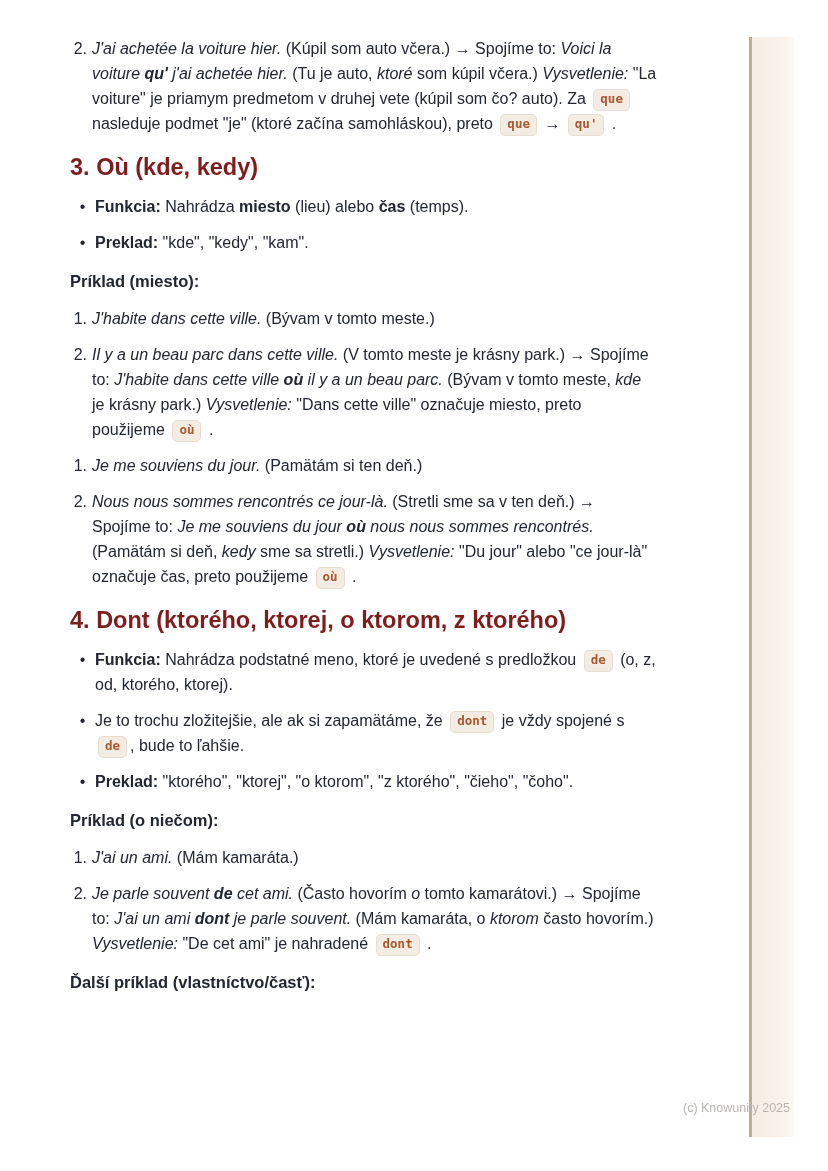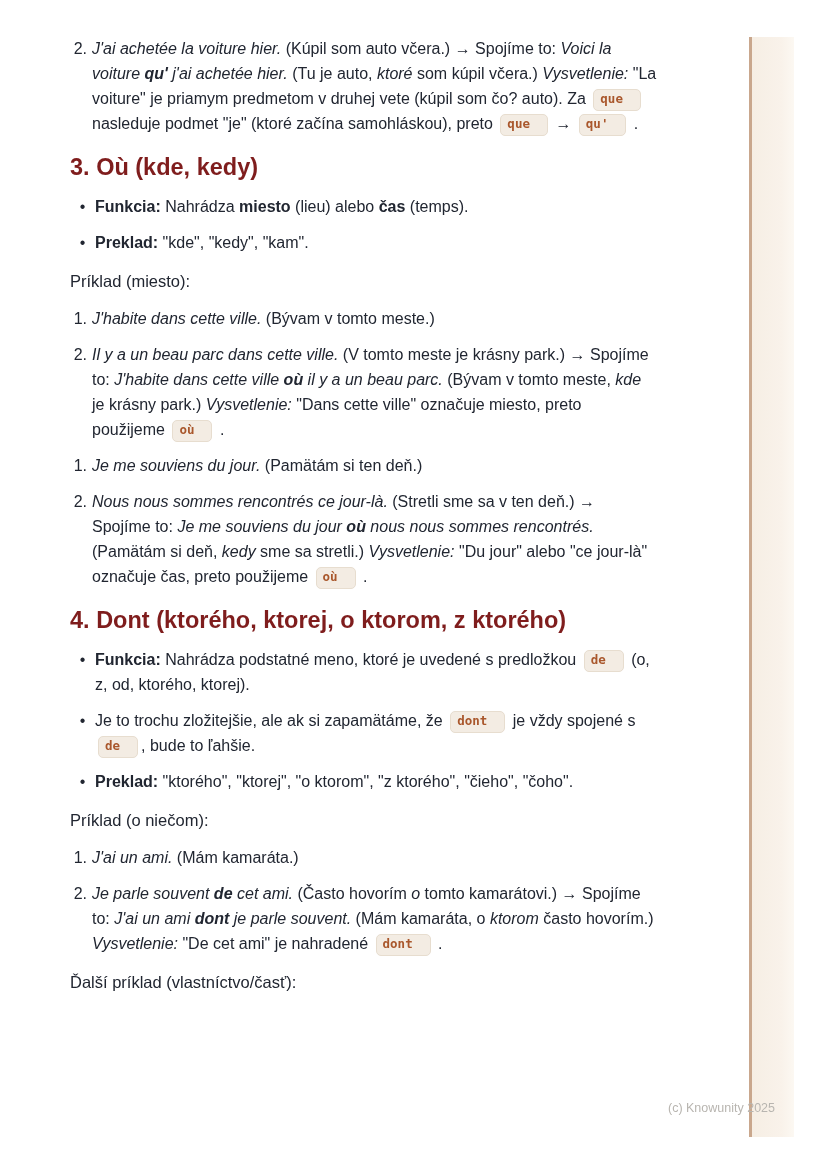--- a/index.html
+++ b/index.html
@@ -29,21 +29,21 @@
     z-index:2;
   }
   h2{
     font-size:23.5px;
     line-height:30px;
     font-weight:bold;
     color:#7f1d1d;
     margin:16px 0 12px 0;
   }
   .subhead{
-    font-weight:normal;
+    font-weight:bold;
     font-size:16.5px;
     line-height:21px;
     margin:16px 0 14px 0;
   }
   .olist,.ulist{margin:0;padding:0;}
   .oli{display:flex;margin-bottom:11px;}
   .oli .num{
     flex:none;width:22px;
     text-align:right;padding-right:5px;
     box-sizing:border-box;
@@ -52,35 +52,35 @@
   .uli .bdot{flex:none;width:25px;text-align:center;}
   .uli .bdot::before{content:"•";font-size:16px;}
   .litext{flex:1;min-width:0;}
   .run-p{font-style:normal;}
   .run-i{font-style:italic;}
   .run-b{font-weight:bold;}
   .run-bi{font-weight:bold;font-style:italic;}
   .run-c{
     display:inline-block;
     margin:0 3px;
-    padding:0 17px 2px 6px;
+    padding:0 6px 2px 6px;
     background:#f3ece3;
     border:1px solid #e7ddcf;
     border-radius:5px;
     font-family:"DejaVu Sans Mono","Liberation Mono",monospace;
     font-size:12.5px;
     line-height:18px;
     font-weight:bold;
     color:#a9572c;
     white-space:nowrap;
     vertical-align:1px;
   }
   .footer{
     position:absolute;
-    top:1101px;right:53px;
+    top:1101px;right:38px;
     font-size:12.5px;
     color:#b8b5b0;
     z-index:3;
   }
 </style>
 </head>
 <body>
 
 <div class="page">
 

